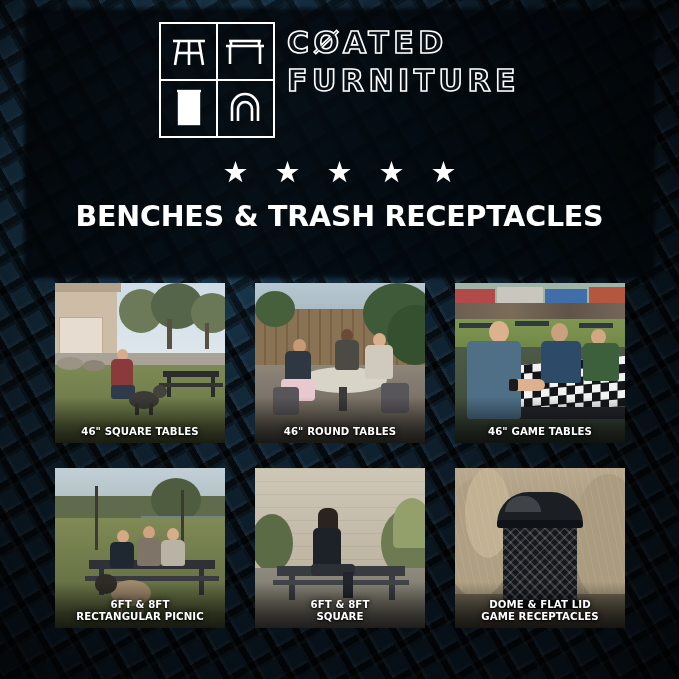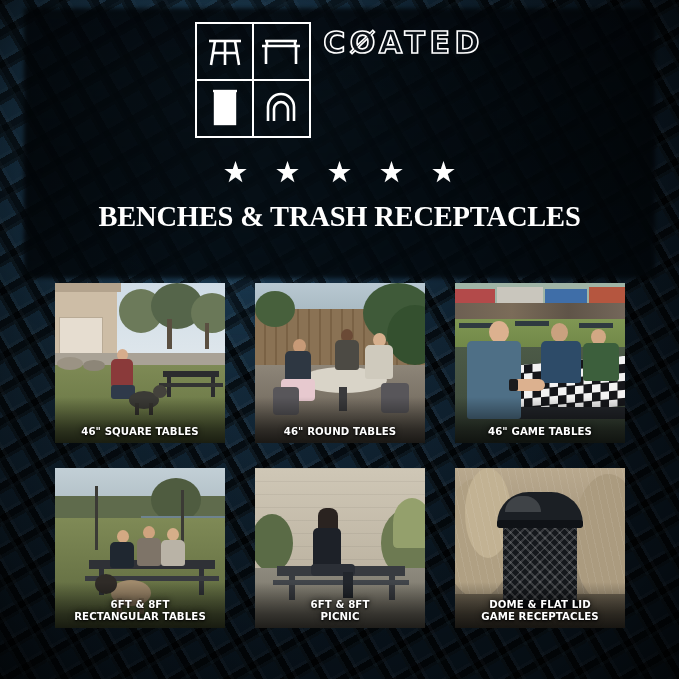--- a/index.html
+++ b/index.html
@@ -136,21 +136,21 @@
     left: 30px; right: 30px;
     top: 198px;
     text-align: center;
     color: #ffffff;
     font-family: "DejaVu Sans", sans-serif;
     font-weight: 700;
     font-size: 28.5px;
     line-height: 1.3;
     letter-spacing: -0.2px;
   }
-  .headline .l2 { display: block; font-family: Liberation Serif, serif; }
+  .headline .l2 { display: block; }
 
   
   .grid {
     position: absolute;
     left: 55px;
     top: 283px;
     width: 570px;
     display: grid;
     grid-template-columns: repeat(3, 170px);
     grid-template-rows: 160px 160px;
@@ -242,20 +242,21 @@
       </div>
       <div class="logo-cell">
         <svg width="40" height="38" viewBox="0 0 40 38" fill="none" stroke="#ffffff" stroke-width="2.6">
           <path d="M7 32 V18 A13 13 0 0 1 33 18 V32"></path>
           <path d="M13 32 V20 A7 7 0 0 1 27 20 V32"></path>
         </svg>
       </div>
     </div>
     <div class="wordmark">
       <span>CØATED</span>
+      <span>FURNITURE</span>
     </div>
   </div>
 
   <div class="stars">★ ★ ★ ★ ★</div>
 
   <div class="headline">
     <span class="l2">BENCHES &amp; TRASH RECEPTACLES</span>
   </div>
 
   <div class="grid">
@@ -400,21 +401,21 @@
         <div class="torso" style="left:106px;top:72px;width:24px;height:26px;background:#b9b3a6"></div>
 
         <div class="blob" style="left:56px;top:112px;width:40px;height:26px;background:#a08a6c"></div>
         <div class="blob" style="left:40px;top:106px;width:22px;height:20px;background:#2f2b27"></div>
         <div class="rect" style="left:62px;top:130px;width:5px;height:16px;background:#8e7a5f"></div>
         <div class="rect" style="left:84px;top:130px;width:5px;height:16px;background:#8e7a5f"></div>
       </div>
       <div class="capshade"></div>
       <div class="caption">
         <span>6FT &amp; 8FT</span><br>
-        <span>RECTANGULAR TABLES</span>
+        <span>RECTANGULAR PICNIC</span>
       </div>
     </div>
 
     <div class="card">
       <div class="scene">
 
         <div class="rect" style="left:0;top:0;width:170px;height:104px;background:linear-gradient(180deg,#cfc7b6 0%,#bdb4a2 100%)"></div>
         <div class="rect" style="left:0;top:0;width:170px;height:104px;background:repeating-linear-gradient(180deg,rgba(0,0,0,0.05) 0px,rgba(0,0,0,0.05) 1px,rgba(0,0,0,0) 1px,rgba(0,0,0,0) 13px)"></div>
 
         <div class="blob" style="left:-4px;top:46px;width:42px;height:58px;background:#5a6b46"></div>
@@ -430,21 +431,21 @@
 
         <div class="head" style="left:66px;top:42px;width:14px;height:16px;background:#d9b493"></div>
         <div class="rect" style="left:63px;top:40px;width:20px;height:24px;background:#2a2320;border-radius:8px 8px 4px 4px"></div>
         <div class="torso" style="left:58px;top:60px;width:28px;height:40px;background:#1d2128"></div>
         <div class="rect" style="left:56px;top:96px;width:44px;height:12px;background:#2b2f36;border-radius:4px"></div>
         <div class="rect" style="left:88px;top:104px;width:10px;height:26px;background:#22262c"></div>
       </div>
       <div class="capshade"></div>
       <div class="caption">
         <span>6FT &amp; 8FT</span><br>
-        <span>PICNIC</span>
+        <span>SQUARE</span>
       </div>
     </div>
 
     <div class="card">
       <div class="scene">
         <div class="sky" style="height:100%;background:linear-gradient(180deg,#b9a98e 0%,#a2937a 45%,#8a7e69 100%)"></div>
 
         <div class="blob" style="left:-12px;top:10px;width:70px;height:120px;background:#b0a083"></div>
         <div class="blob" style="left:10px;top:0px;width:46px;height:90px;background:#c2b293"></div>
         <div class="blob" style="left:118px;top:6px;width:70px;height:130px;background:#ab9b7f"></div>

